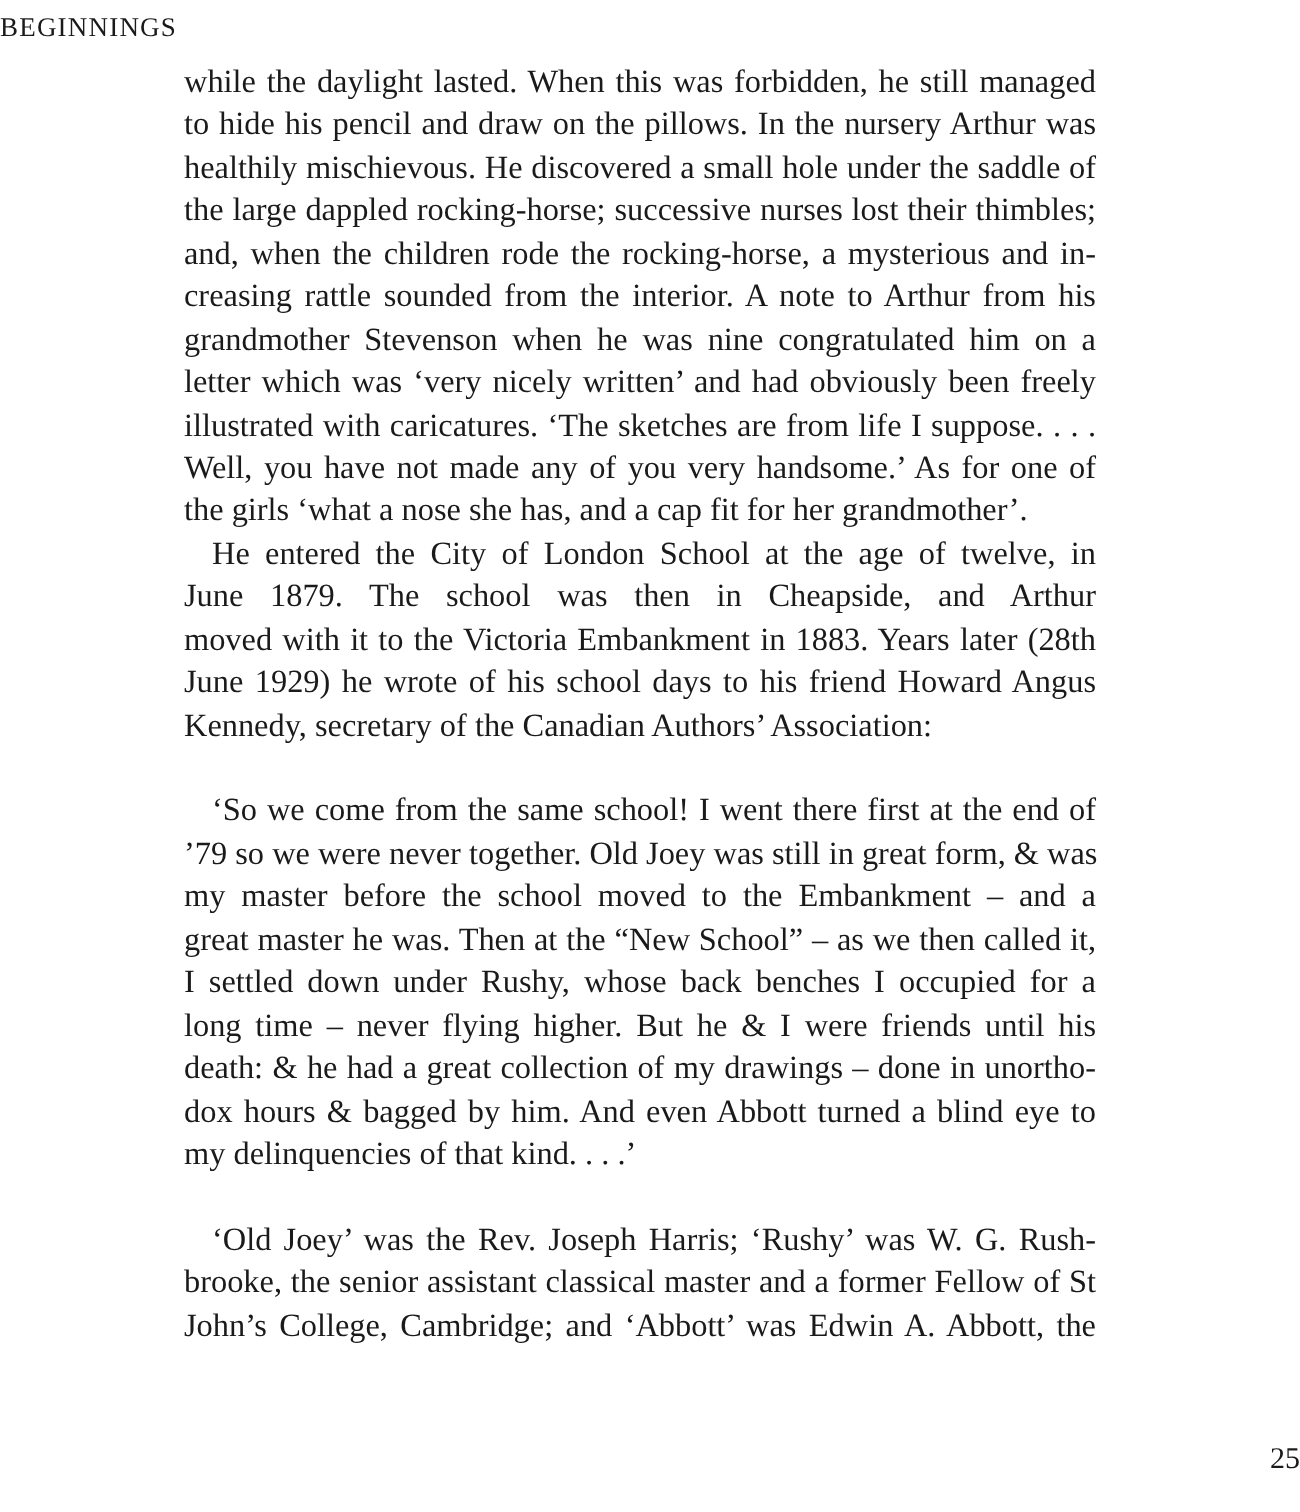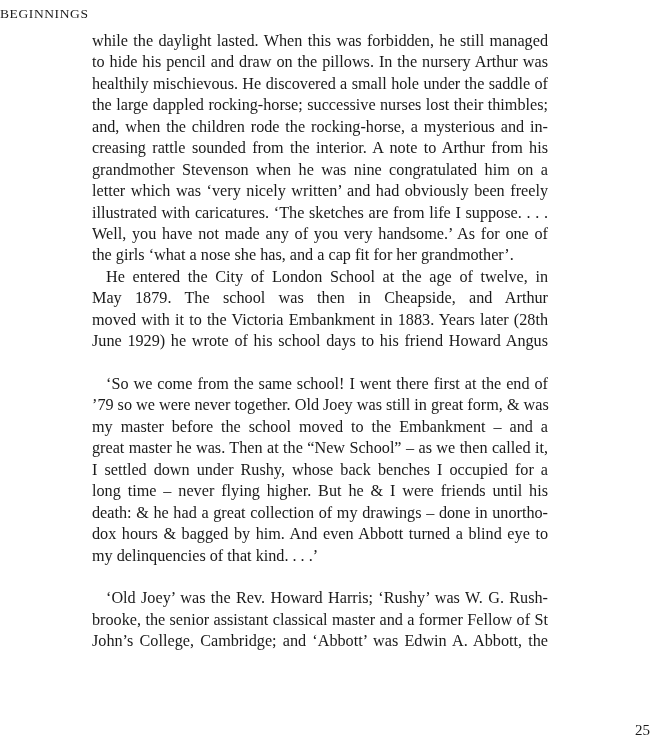--- a/index.html
+++ b/index.html
@@ -42,37 +42,38 @@
     <span class="line">and, when the children rode the rocking-horse, a mysterious and in-</span>
     <span class="line">creasing rattle sounded from the interior. A note to Arthur from his</span>
     <span class="line">grandmother Stevenson when he was nine congratulated him on a</span>
     <span class="line">letter which was ‘very nicely written’ and had obviously been freely</span>
     <span class="line">illustrated with caricatures. ‘The sketches are from life I suppose. . . .</span>
     <span class="line">Well, you have not made any of you very handsome.’ As for one of</span>
     <span class="line last">the girls ‘what a nose she has, and a cap fit for her grandmother’.</span>
   </div>
   <div>
     <span class="line indent">He entered the City of London School at the age of twelve, in</span>
-    <span class="line">May 1879. The school was then in Cheapside, and Arthur</span>
+    <span class="line">June 1879. The school was then in Cheapside, and Arthur</span>
     <span class="line">moved with it to the Victoria Embankment in 1883. Years later (28th</span>
     <span class="line">June 1929) he wrote of his school days to his friend Howard Angus</span>
+    <span class="line last">Kennedy, secretary of the Canadian Authors’ Association:</span>
   </div>
   <span class="gap"></span>
   <div>
     <span class="line indent">‘So we come from the same school! I went there first at the end of</span>
     <span class="line">’79 so we were never together. Old Joey was still in great form, &amp; was</span>
     <span class="line">my master before the school moved to the Embankment – and a</span>
     <span class="line">great master he was. Then at the “New School” – as we then called it,</span>
     <span class="line">I settled down under Rushy, whose back benches I occupied for a</span>
     <span class="line">long time – never flying higher. But he &amp; I were friends until his</span>
     <span class="line">death: &amp; he had a great collection of my drawings – done in unortho-</span>
     <span class="line">dox hours &amp; bagged by him. And even Abbott turned a blind eye to</span>
     <span class="line last">my delinquencies of that kind. . . .’</span>
   </div>
   <span class="gap"></span>
   <div>
-    <span class="line indent">‘Old Joey’ was the Rev. Howard Harris; ‘Rushy’ was W. G. Rush-</span>
+    <span class="line indent">‘Old Joey’ was the Rev. Joseph Harris; ‘Rushy’ was W. G. Rush-</span>
     <span class="line">brooke, the senior assistant classical master and a former Fellow of St</span>
     <span class="line">John’s College, Cambridge; and ‘Abbott’ was Edwin A. Abbott, the</span>
   </div>
 </div>
 
 <div class="page-number">25</div>
 
 </body></html>

